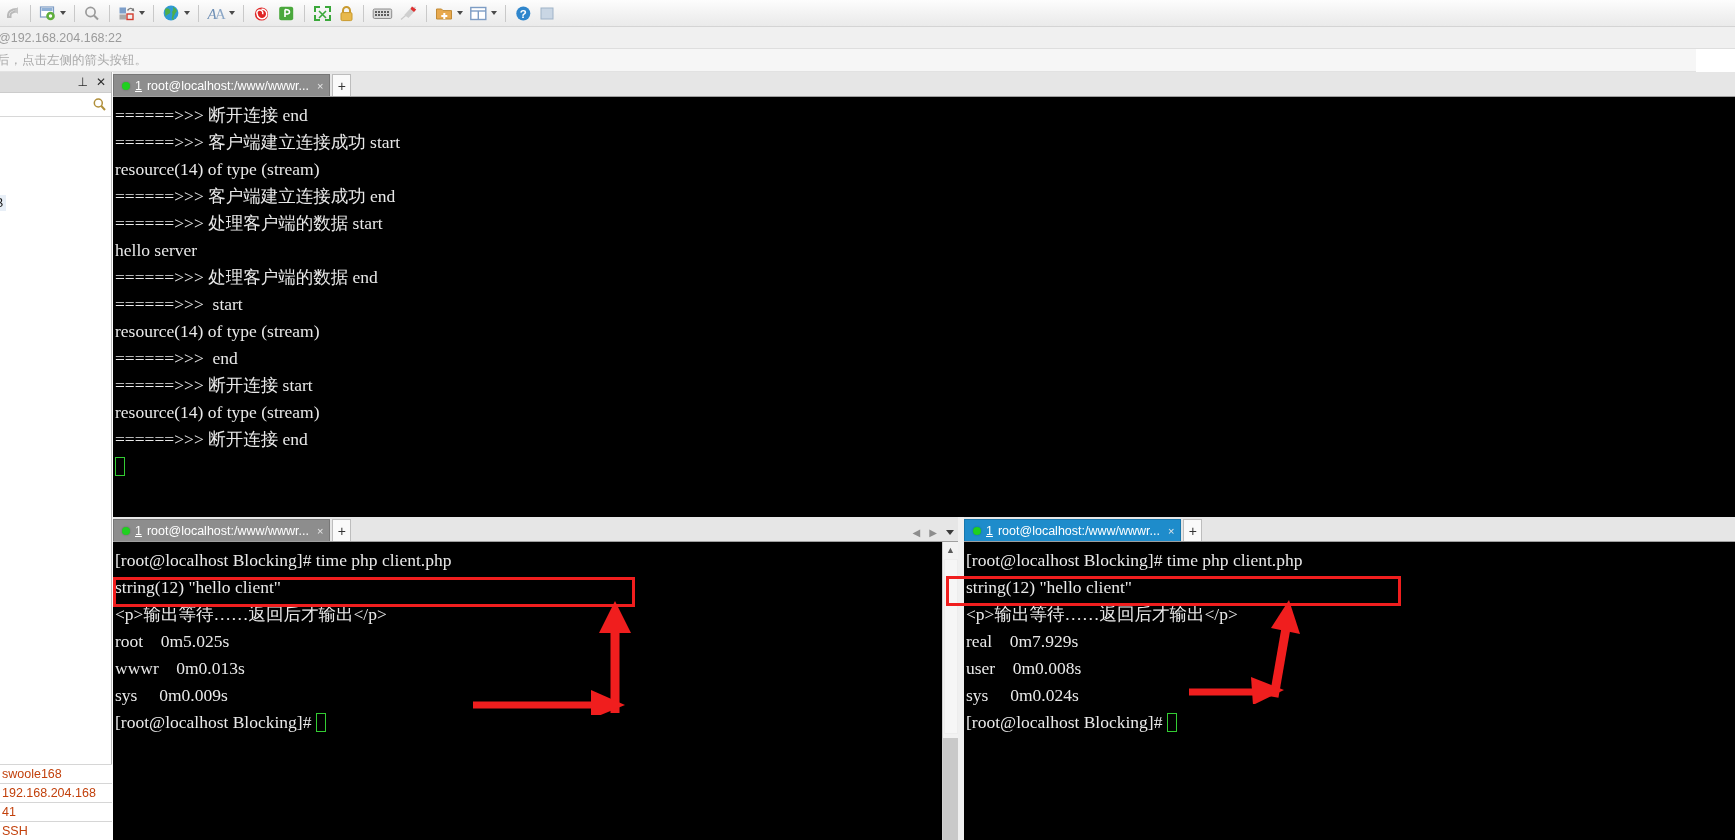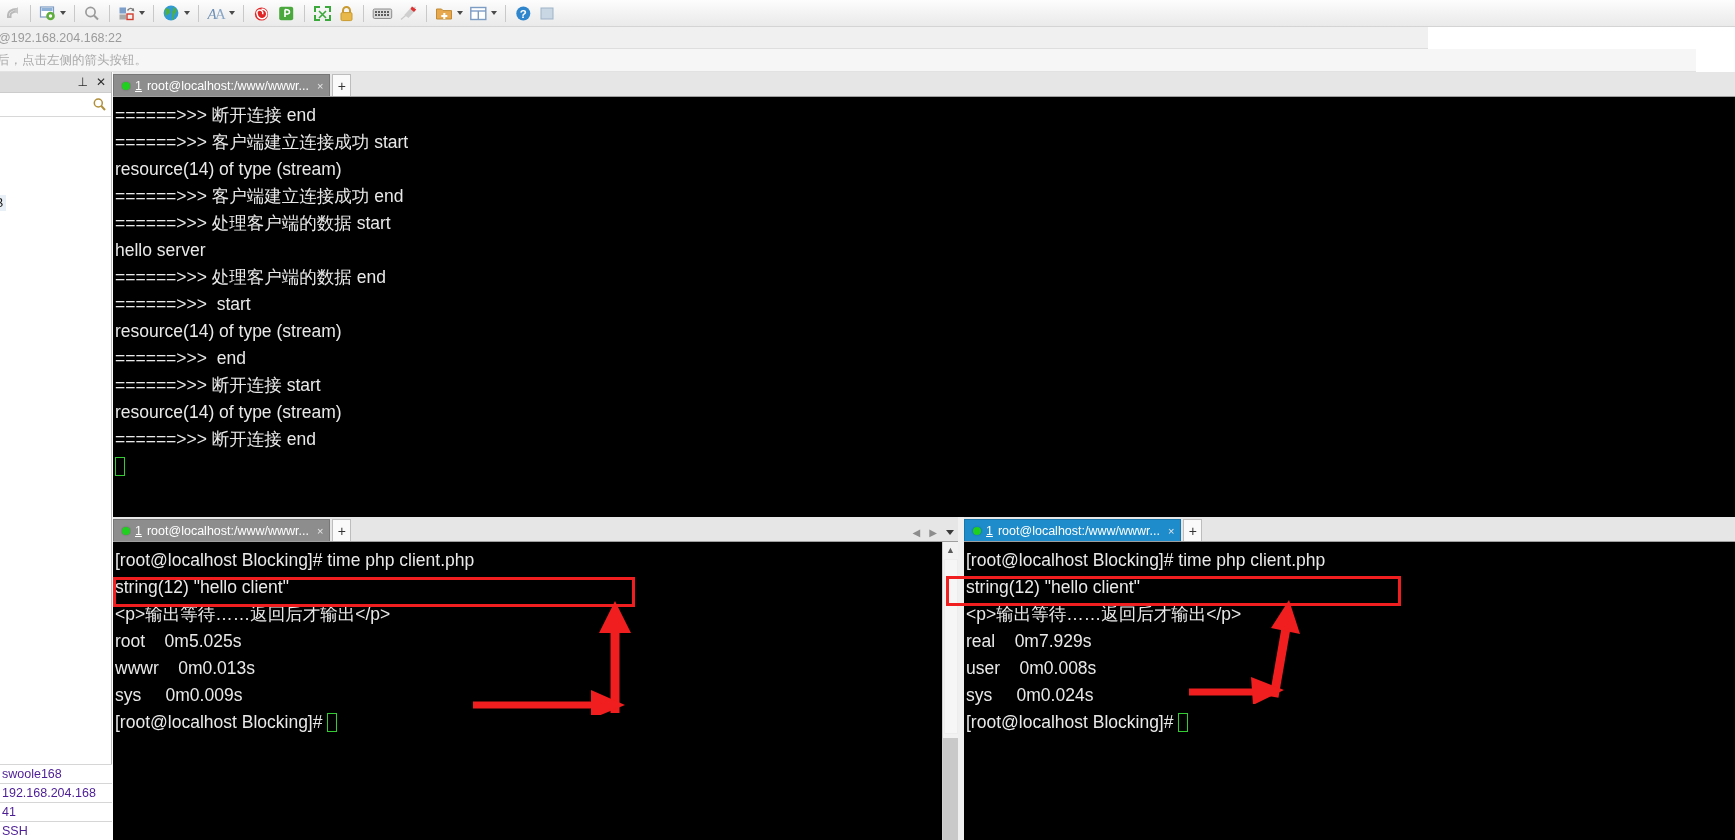--- a/index.html
+++ b/index.html
@@ -26,21 +26,21 @@
     width: 0; height: 0; margin-left: 3px;
     border-left: 3.5px solid transparent;
     border-right: 3.5px solid transparent;
     border-top: 4px solid #4a4a4a;
   }
   .ico { display: block; }
 
   
   .addrbar {
     position: absolute; left: 0; top: 27px;
-    width: 1428px; height: 22px;
+    width: 1735px; height: 22px;
     background: #f0f0f0; border-bottom: 1px solid #dedede;
     display: flex; align-items: center;
   }
   .addrbar .txt {
     font-size: 12.5px; color: #9b9b9b;
     margin-left: -2px; white-space: nowrap;
   }
   .hintbar {
     position: absolute; left: 0; top: 49px;
     width: 1696px; height: 23px;
@@ -77,21 +77,21 @@
     position: absolute; left: -8px; top: 78px;
     font-size: 12.5px; color: #1a1a1a;
     background: #e8eff7; padding: 1px 3px;
     white-space: nowrap;
   }
   .sb-props { position: absolute; left: 0; bottom: 0; width: 112px; }
   .sb-prop-row {
     height: 19px; border-top: 1px solid #d6d6d6;
     display: flex; align-items: center;
     padding-left: 2px;
-    font-size: 12.5px; color: #4c1d95;
+    font-size: 12.5px; color: #c2410c;
     background: #ffffff; white-space: nowrap; overflow: hidden;
   }
 
   
   .main {
     position: absolute; left: 113px; top: 72px;
     width: 1622px; height: 768px; background: #f0f0f0;
   }
 
   
@@ -132,21 +132,21 @@
   .nav-caret {
     width: 0; height: 0;
     border-left: 4px solid transparent;
     border-right: 4px solid transparent;
     border-top: 5px solid #3a3a3a;
     cursor: pointer;
   }
 
   .term {
     background: #000000; color: #e9e9e9;
-    font-family: Liberation Sans, sans-serif;
+    font-family: Liberation Serif, serif;
     font-size: 17.5px; line-height: 27px;
     padding: 5px 0 0 2px;
     white-space: pre; overflow: hidden;
     position: relative;
   }
   .term-top { height: 420px; }
   .cursor-box {
     display: inline-block;
     width: 10px; height: 19px;
     border: 1.6px solid #33cc33;

